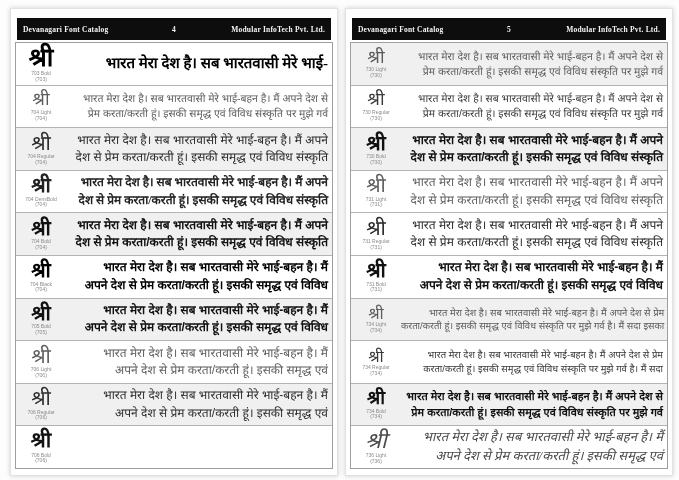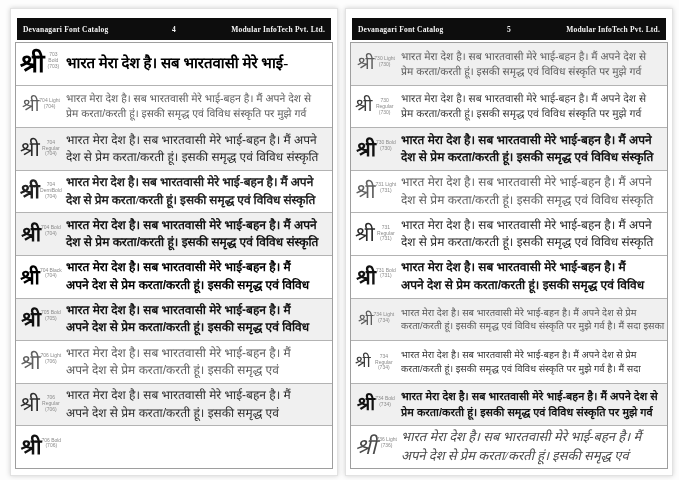--- a/index.html
+++ b/index.html
@@ -42,27 +42,27 @@
   .row{
     flex:1 1 0;display:flex;align-items:center;
     border-bottom:1px solid #b3b3b3;
     padding:1px 4px 1px 4px;box-sizing:border-box;
     position:relative;z-index:1;color:#1a1a1a;
   }
   .row:last-child{border-bottom:none;}
   .row.shade{background:rgba(60,60,60,0.075);}
   .glyphcol{
     width:42px;flex:0 0 42px;text-align:center;
-    display:flex;flex-direction:row;align-items:flex-start;justify-content:center;
+    display:flex;flex-direction:column;align-items:center;justify-content:center;
   }
   .glyph{font-size:1.7em;line-height:1;}
   .flabel{font-size:5px;line-height:1.15;color:#8a8a8a;margin-top:1px;
     font-family:"Liberation Sans","DejaVu Sans",sans-serif;font-weight:normal;font-style:normal;}
   .flabel span{display:block;}
-  .sample{flex:1;padding-left:4px;}
+  .sample{flex:1;padding-left:4px;text-align:right;}
   .sample .l1,.sample .l2{white-space:nowrap;line-height:1.45;}
   
   .s-xlbold{font-size:15px;font-weight:800;font-family:"Liberation Serif","DejaVu Serif",serif;color:#000;}
   .s-lightsm{font-size:10.5px;font-weight:300;color:#5c5c5c;}
   .s-regsm{font-size:10.5px;font-weight:400;color:#3a3a3a;}
   .s-reg{font-size:12px;font-weight:400;color:#2a2a2a;}
   .s-demi{font-size:12px;font-weight:600;color:#222;font-family:"Liberation Serif","DejaVu Serif",serif;}
   .s-bold{font-size:12px;font-weight:700;color:#111;}
   .s-black{font-size:12px;font-weight:900;color:#000;}
   .s-light{font-size:12px;font-weight:300;color:#606060;}

